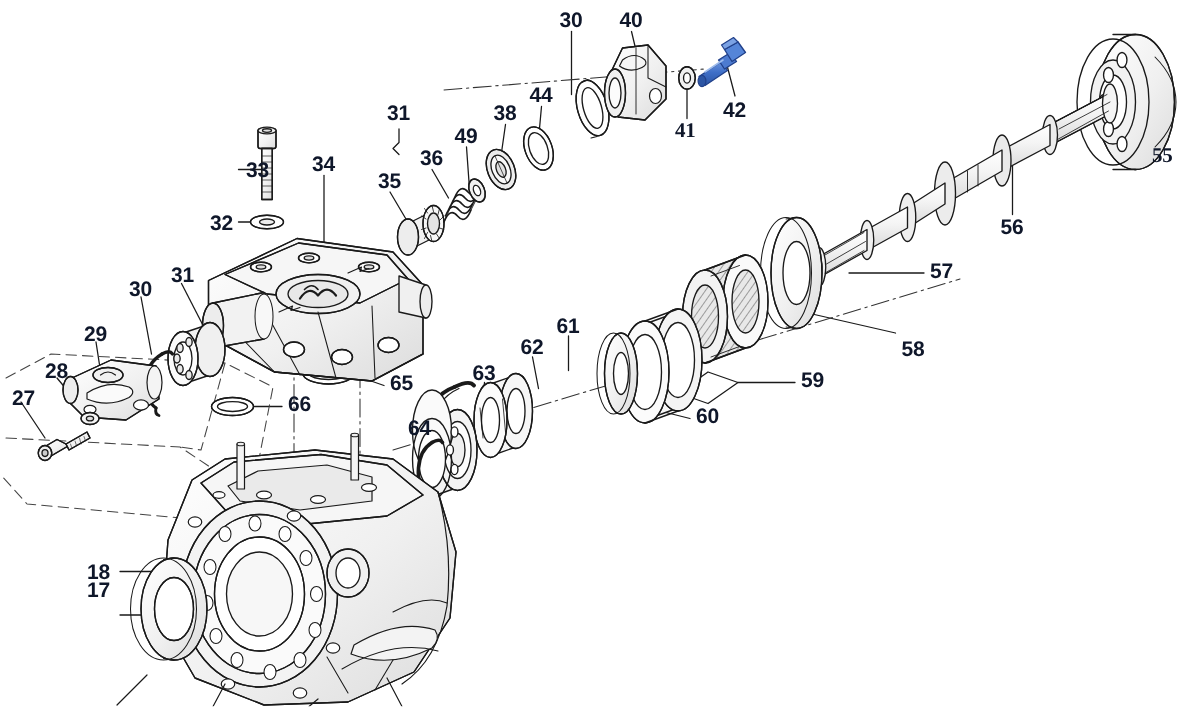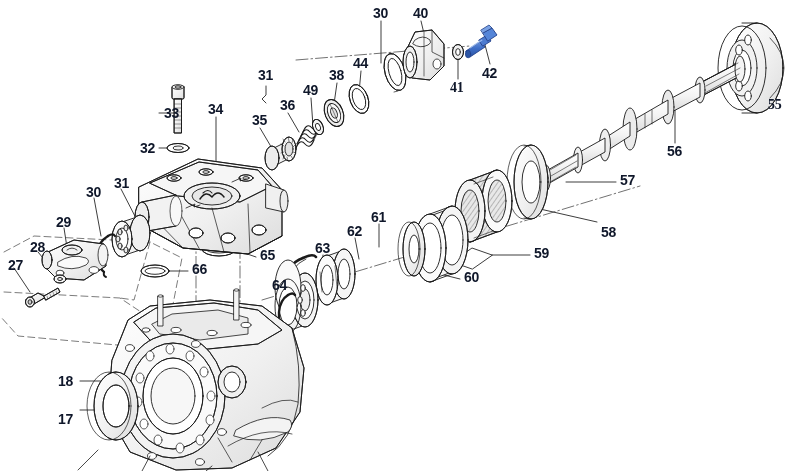--- a/index.html
+++ b/index.html
@@ -547,21 +547,21 @@
       <g stroke-width="0.8">
         <path d="M98 450 L78 470"></path>
         <path d="M150 456 L142 471"></path>
         <path d="M212 466 L206 471"></path>
         <path d="M258 452 L268 471"></path>
       </g>
 
     </g>
   </svg>
 
-  <div class="lbl" style="left:58px;  top:412px;">17</div>
+  <div class="lbl" style="left:58px;  top:386px;">17</div>
   <div class="lbl" style="left:58px;  top:374px;">18</div>
   <div class="lbl" style="left:8px;   top:258px;">27</div>
   <div class="lbl" style="left:30px;  top:240px;">28</div>
   <div class="lbl" style="left:56px;  top:215px;">29</div>
   <div class="lbl" style="left:86px;  top:185px;">30</div>
   <div class="lbl" style="left:114px; top:176px;">31</div>
   <div class="lbl" style="left:140px; top:141px;">32</div>
   <div class="lbl" style="left:124px; top:106px;margin-left:40px;">33</div>
   <div class="lbl" style="left:208px; top:102px;">34</div>
   <div class="lbl" style="left:252px; top:113px;">35</div>

